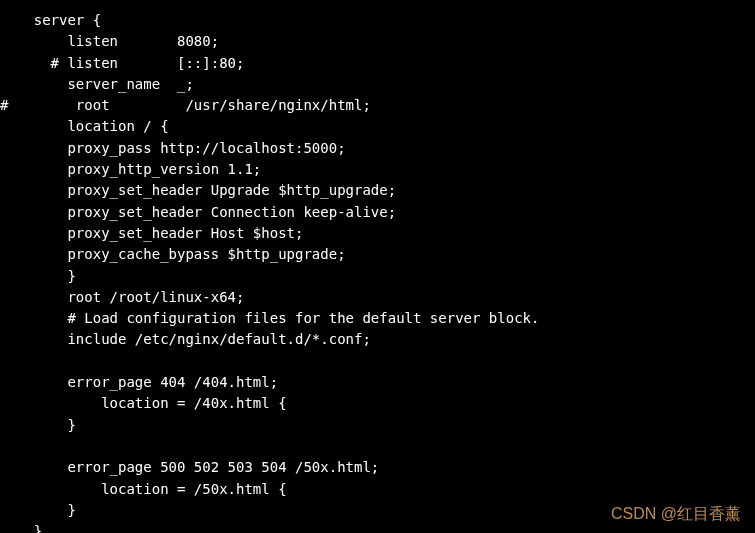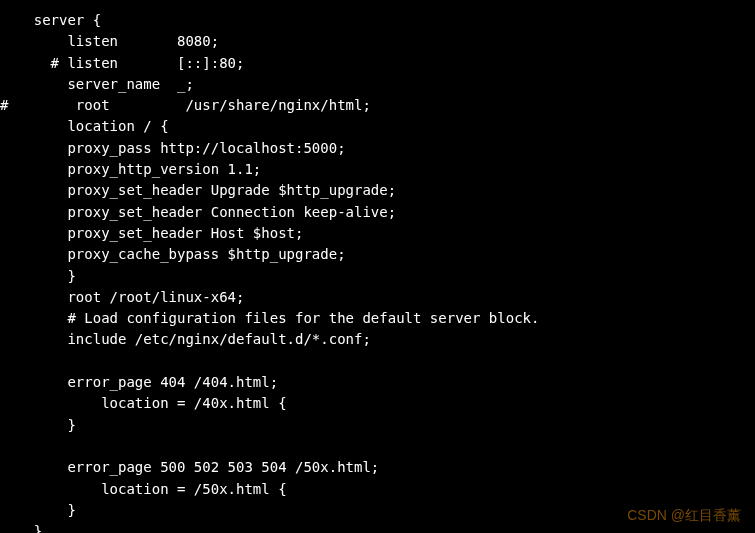--- a/index.html
+++ b/index.html
@@ -20,23 +20,23 @@
       overflow: hidden;
     }
     pre {
       white-space: pre;
       font-family: inherit;
     }
     .watermark {
       position: absolute;
       bottom: 8px;
       right: 14px;
-      color: #a16207;
+      color: #fdba74;
       font-family: sans-serif;
-      font-size: 14px;
+      font-size: 16px;
       opacity: 0.75;
       pointer-events: none;
     }
   </style>
 </head>
 <body>
 
 <pre><code id="code-content">    server {
         listen       8080;
       # listen       [::]:80;

